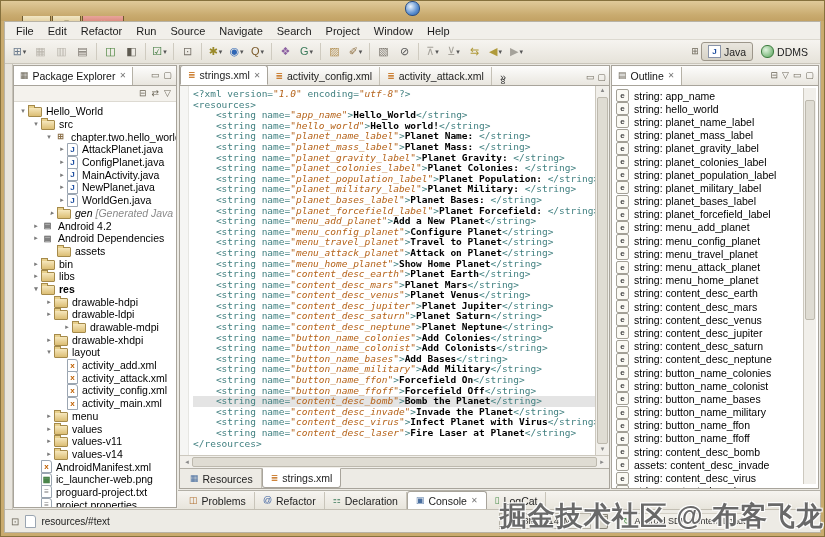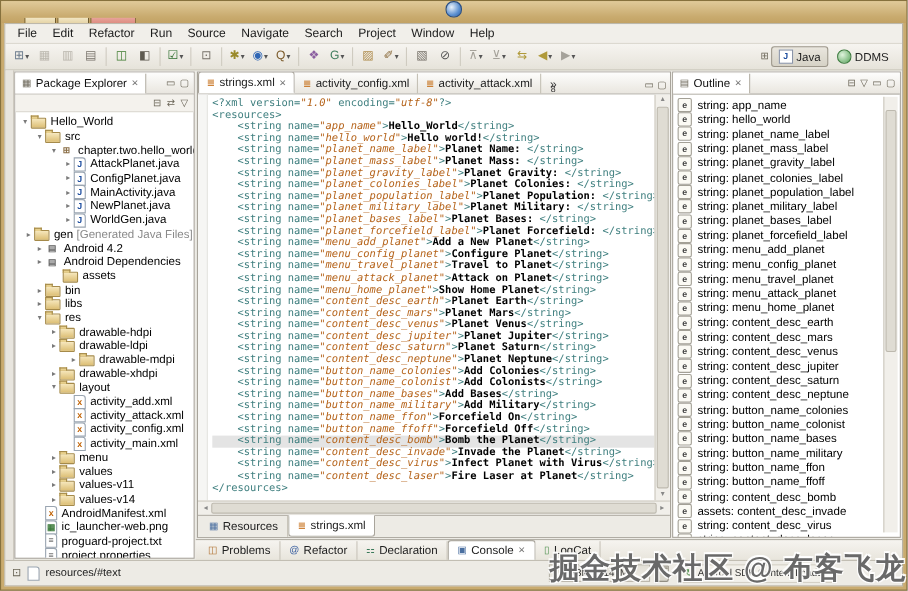--- a/index.html
+++ b/index.html
@@ -302,21 +302,21 @@
             <div class="trow" style="padding-left: 43px;">
               <span class="tarrow">▸</span>
               <span class="ti t-file" style="color: rgb(31, 79, 160);">J</span>
               <span>NewPlanet.java</span>
             </div>
             <div class="trow" style="padding-left: 43px;">
               <span class="tarrow">▸</span>
               <span class="ti t-file" style="color: rgb(31, 79, 160);">J</span>
               <span>WorldGen.java</span>
             </div>
-            <div class="trow" style="padding-left: 7px;">
+            <div class="trow" style="padding-left: 33px; font-style: italic;">
               <span class="tarrow">▸</span>
               <span class="ti t-folder"></span>
               <span>gen</span>
               <span class="tsuffix">[Generated Java Files]</span>
             </div>
             <div class="trow" style="padding-left: 17px;">
               <span class="tarrow">▸</span>
               <span class="ti t-plain" style="color: rgb(90, 90, 90);">▤</span>
               <span>Android 4.2</span>
             </div>
@@ -333,21 +333,21 @@
             <div class="trow" style="padding-left: 17px; align-items: center;">
               <span class="tarrow">▸</span>
               <span class="ti t-folder"></span>
               <span>bin</span>
             </div>
             <div class="trow" style="padding-left: 17px;">
               <span class="tarrow">▸</span>
               <span class="ti t-folder"></span>
               <span>libs</span>
             </div>
-            <div class="trow" style="padding-left: 17px;">
+            <div class="trow" style="padding-left: 17px; font-weight: bold;">
               <span class="tarrow">▾</span>
               <span class="ti t-folder"></span>
               <span>res</span>
             </div>
             <div class="trow" style="padding-left: 30px;">
               <span class="tarrow">▸</span>
               <span class="ti t-folder"></span>
               <span>drawable-hdpi</span>
             </div>
             <div class="trow" style="padding-left: 30px;">

